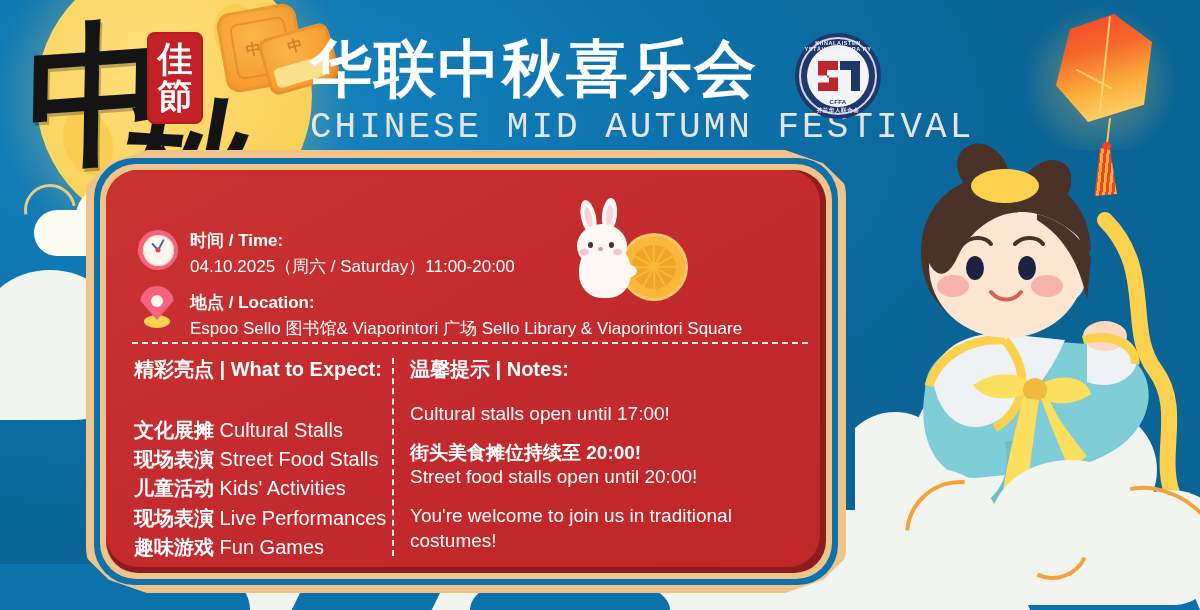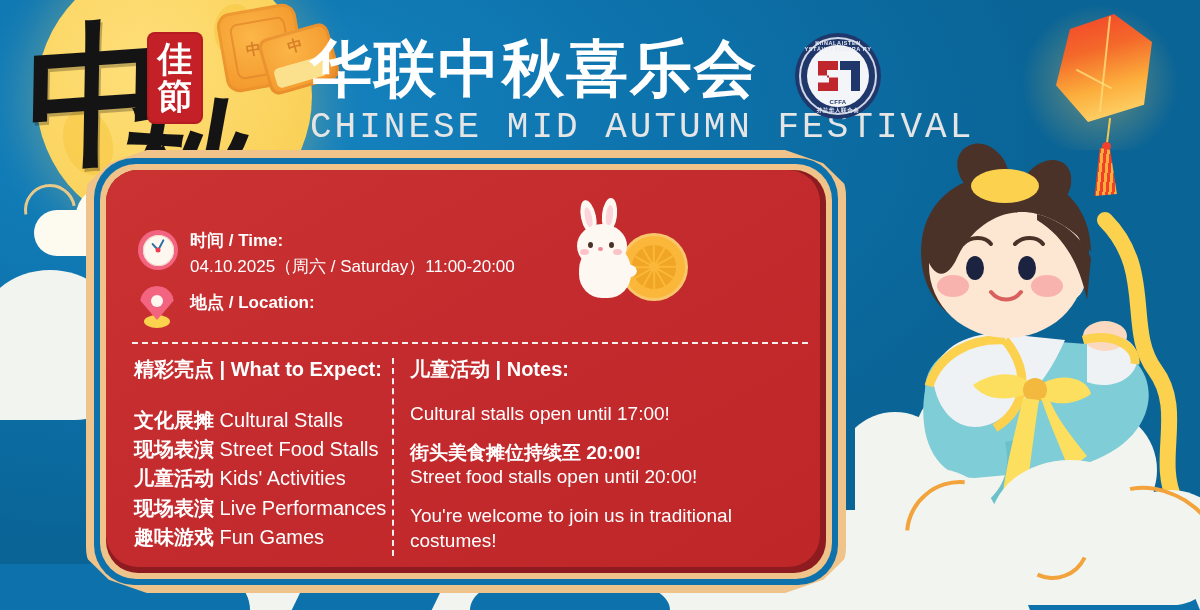--- a/index.html
+++ b/index.html
@@ -299,21 +299,21 @@
   .vdash{
     position:absolute; left:306px; top:208px; width:0; height:198px;
     border-left:2px dashed rgba(255,255,255,.92);
   }
 
   
   .col{ position:absolute; }
   .col-left{ left:48px; top:206px; width:258px;}
   .col-right{ left:324px; top:206px; width:400px;}
   .col-head{ font-size:20px; font-weight:700; line-height:1.3; white-space:nowrap;}
-  .bullets{ margin-top:24px;}
+  .bullets{ margin-top:34px;}
   .bullet{ font-size:20px; line-height:1.46; white-space:nowrap;}
   .bullet b{ font-weight:700; }
   .notes{ margin-top:20px;}
   .note{ margin-bottom:14px;}
   .note .cn{ font-size:19px; font-weight:700; line-height:1.3; white-space:nowrap;}
   .note .en{ font-size:19px; font-weight:400; line-height:1.3;}
 </style>
 </head>
 <body>
 
@@ -483,20 +483,21 @@
         </div>
         <div class="icon-pin">
           <div class="shadow"></div>
           <div class="head"></div>
           <div class="dot"></div>
         </div>
         <div class="info-text">
           <div class="lbl">时间 / Time:</div>
           <div class="val">04.10.2025（周六 / Saturday）11:00-20:00</div>
           <div class="lbl2">地点 / Location:</div>
+          <div class="val">Espoo Sello 图书馆&amp; Viaporintori 广场 Sello Library &amp; Viaporintori Square</div>
         </div>
       </div>
 
       <div class="rabbit">
         <div class="rb-cake">
           <div class="core"></div>
           <div class="ray" style="transform:translate(-50%,0) rotate(0deg)"></div>
           <div class="ray" style="transform:translate(-50%,0) rotate(30deg)"></div>
           <div class="ray" style="transform:translate(-50%,0) rotate(60deg)"></div>
           <div class="ray" style="transform:translate(-50%,0) rotate(90deg)"></div>
@@ -547,21 +548,21 @@
             <span>Live Performances</span>
           </div>
           <div class="bullet">
             <b>趣味游戏</b>
             <span>Fun Games</span>
           </div>
         </div>
       </div>
 
       <div class="col col-right">
-        <div class="col-head">儿童活动 | Notes:</div>
+        <div class="col-head">温馨提示 | Notes:</div>
         <div class="notes">
           <div class="note">
             <div class="en">Cultural stalls open until 17:00!</div>
           </div>
           <div class="note">
             <div class="cn">街头美食摊位持续至 20:00!</div>
             <div class="en">Street food stalls open until 20:00!</div>
           </div>
           <div class="note">
             <div class="en">You're welcome to join us in traditional costumes!</div>

